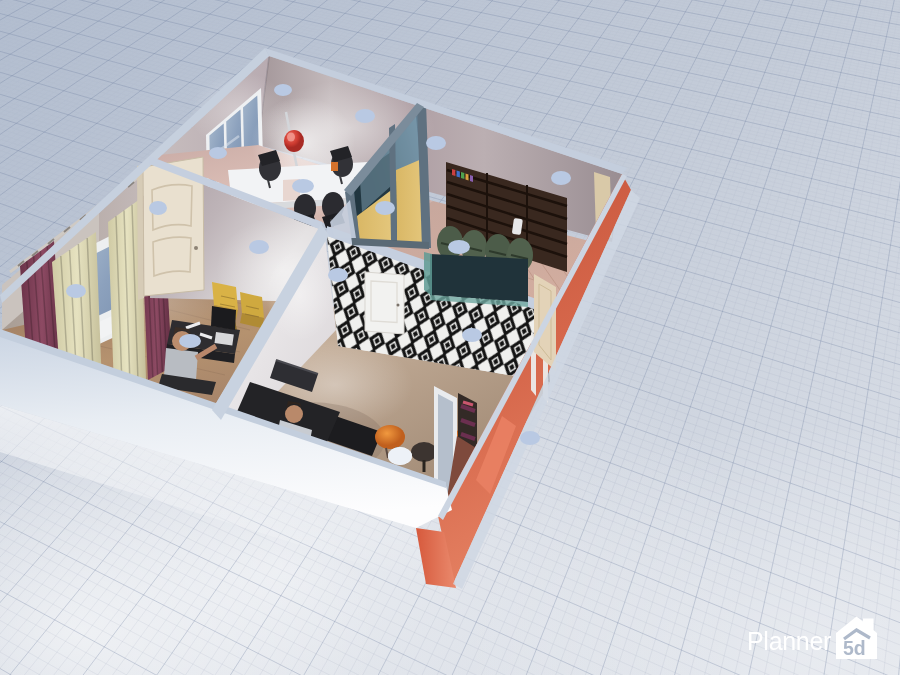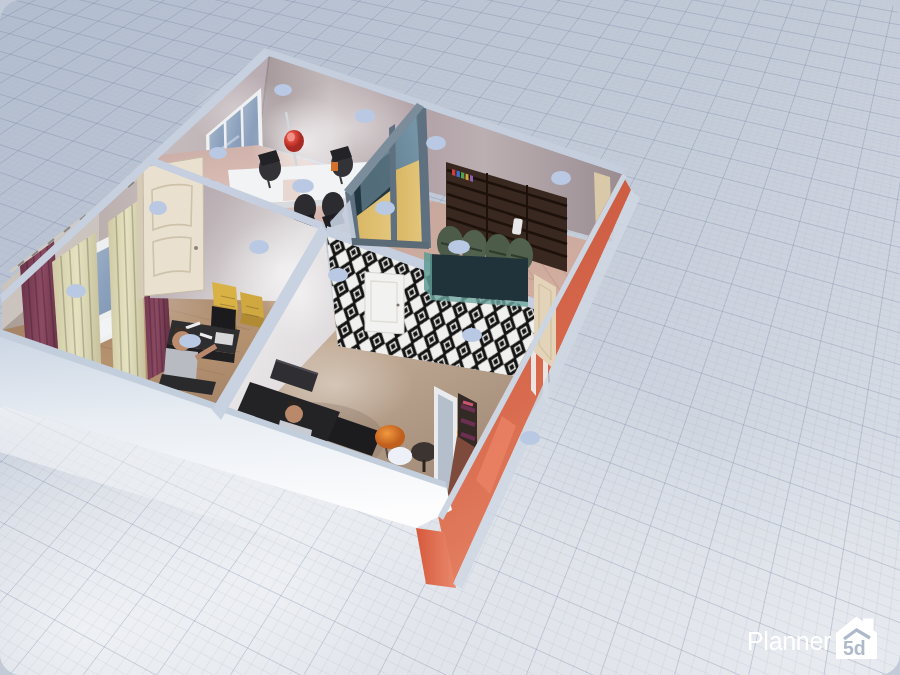--- a/index.html
+++ b/index.html
@@ -1,16 +1,16 @@
 <!DOCTYPE html>
 <html><head>
 <meta charset="utf-8">
 <style>
 html,body{margin:0;padding:0;background:#c3cbd8;font-family:"Liberation Sans",sans-serif;}
-#stage{position:relative;width:900px;height:675px;overflow:hidden;border-radius:21px;}
+#stage{position:relative;width:900px;height:675px;overflow:hidden;}
 </style>
 </head>
 <body>
 <div id="stage">
 <svg width="900" height="675" viewBox="0 0 900 675" xmlns="http://www.w3.org/2000/svg">
 
 <defs>
 <mask id="minorfade">
  <rect width="900" height="675" fill="url(#minorfadegrad)"></rect>
 </mask>

